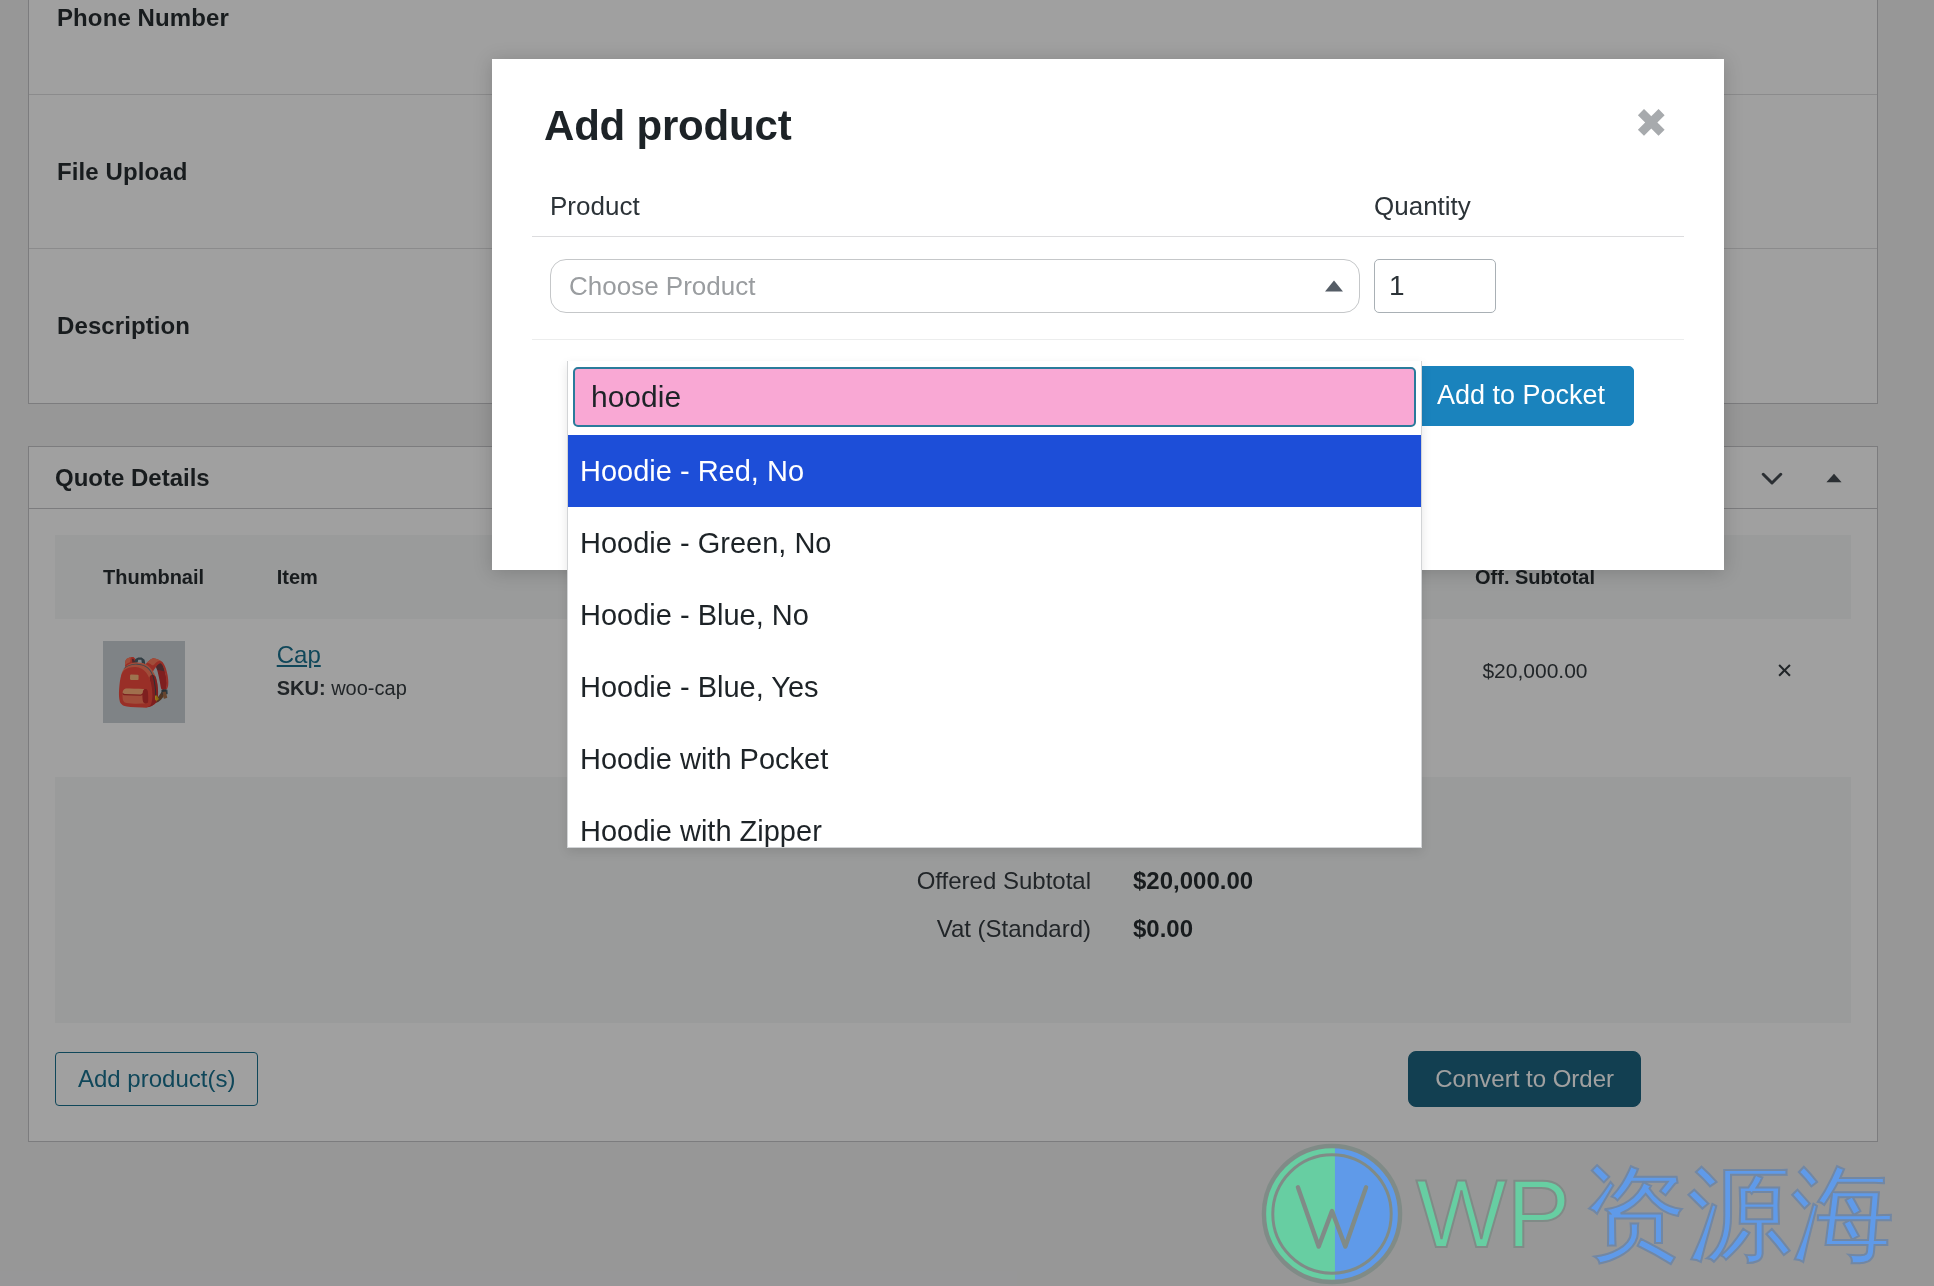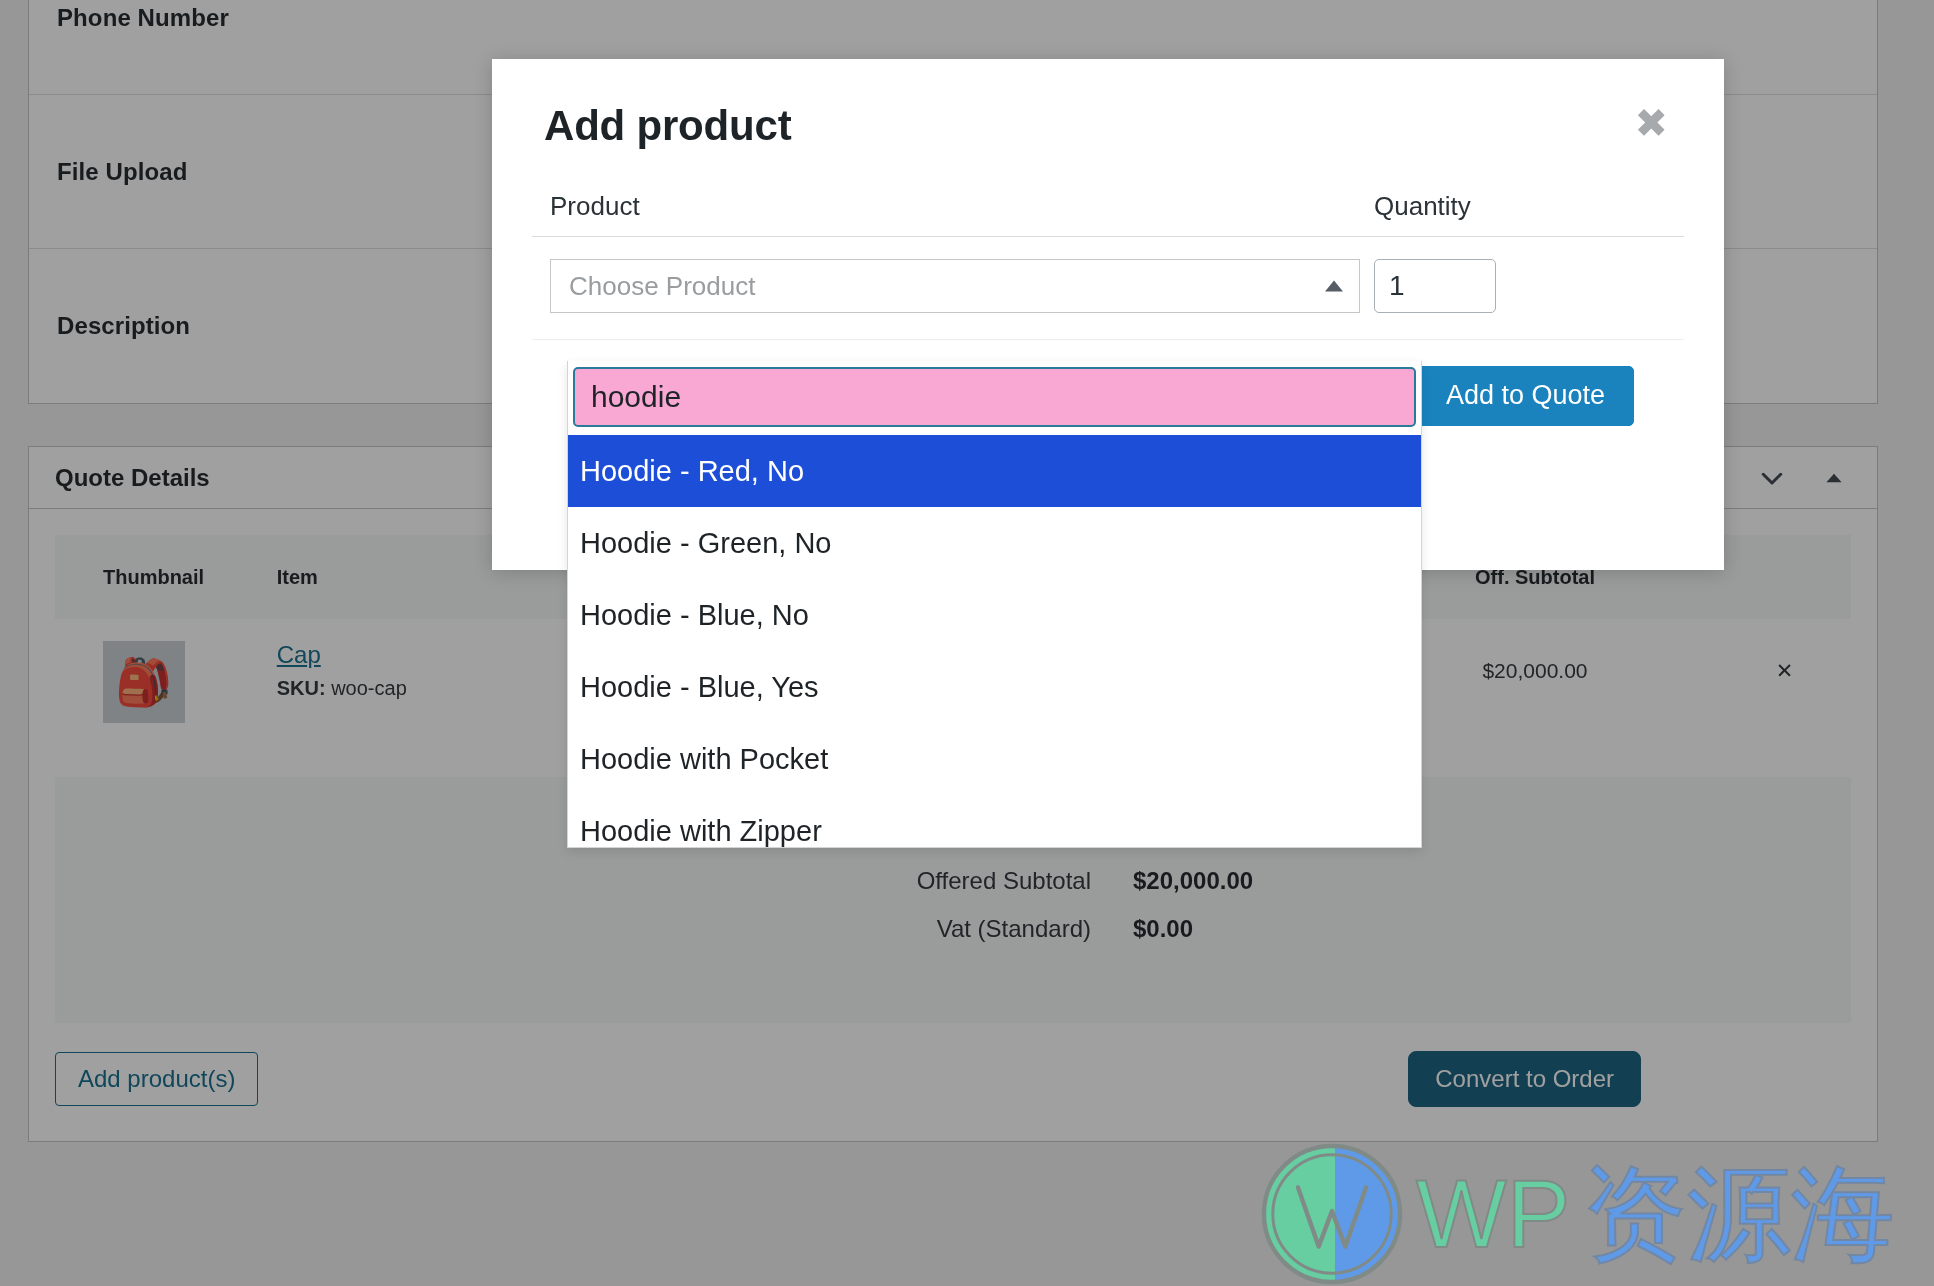--- a/index.html
+++ b/index.html
@@ -291,21 +291,21 @@
     padding-bottom: 26px;
   }
   .mb-product { flex: 1; padding-left: 18px; }
   .mb-qty { width: 310px; padding-left: 14px; }
 
   
   .select-box {
     position: relative;
     height: 54px;
     border: 1px solid #c5c7c9;
-    border-radius: 0;
+    border-radius: 16px;
     background: #fff;
     display: flex;
     align-items: center;
     padding: 0 18px;
     box-sizing: border-box;
     cursor: pointer;
   }
   .select-placeholder {
     font-size: 26px;
     color: #9a9da0;
@@ -549,21 +549,21 @@
         <span class="select-placeholder">Choose Product</span>
         <span class="select-caret"></span>
       </div>
     </div>
     <div class="mb-qty">
       <input class="qty-input" type="text" value="1" style="">
     </div>
   </div>
 
   <div class="modal-actions">
-    <button class="btn-primary">Add to Quote</button>
+    <button class="btn-primary">Add to Pocket</button>
   </div>
 </div>
 
 <div id="dropdown">
   <div class="dd-search-wrap">
     <input class="dd-search" type="text" value="hoodie" style="">
   </div>
   <div class="dd-list">
     <div class="dd-opt selected">Hoodie - Red, No</div>
     <div class="dd-opt">Hoodie - Green, No</div>

